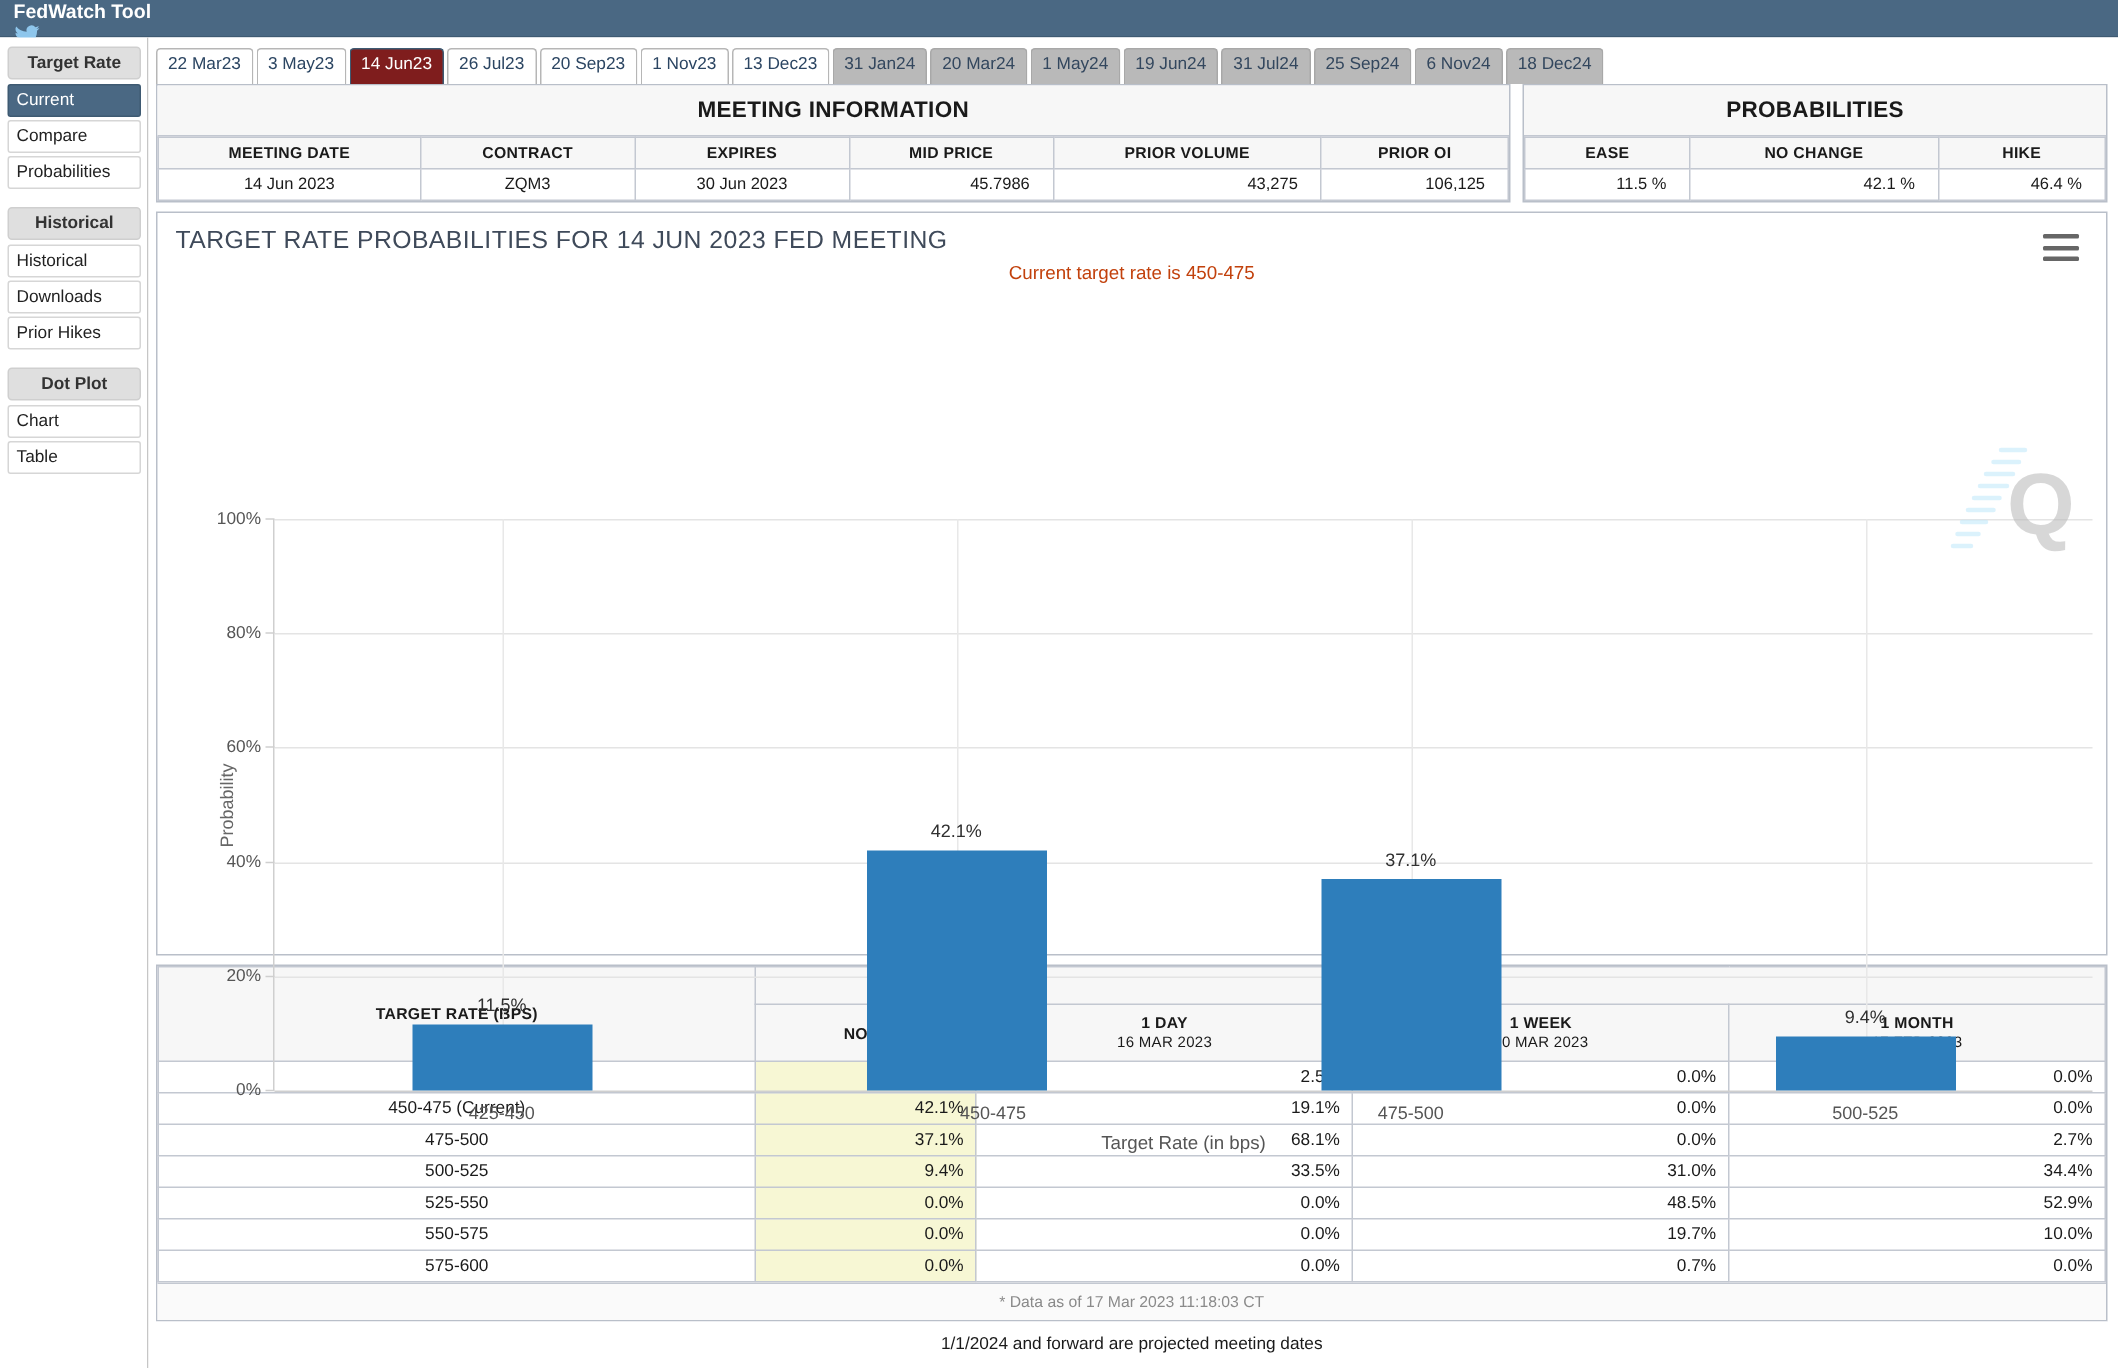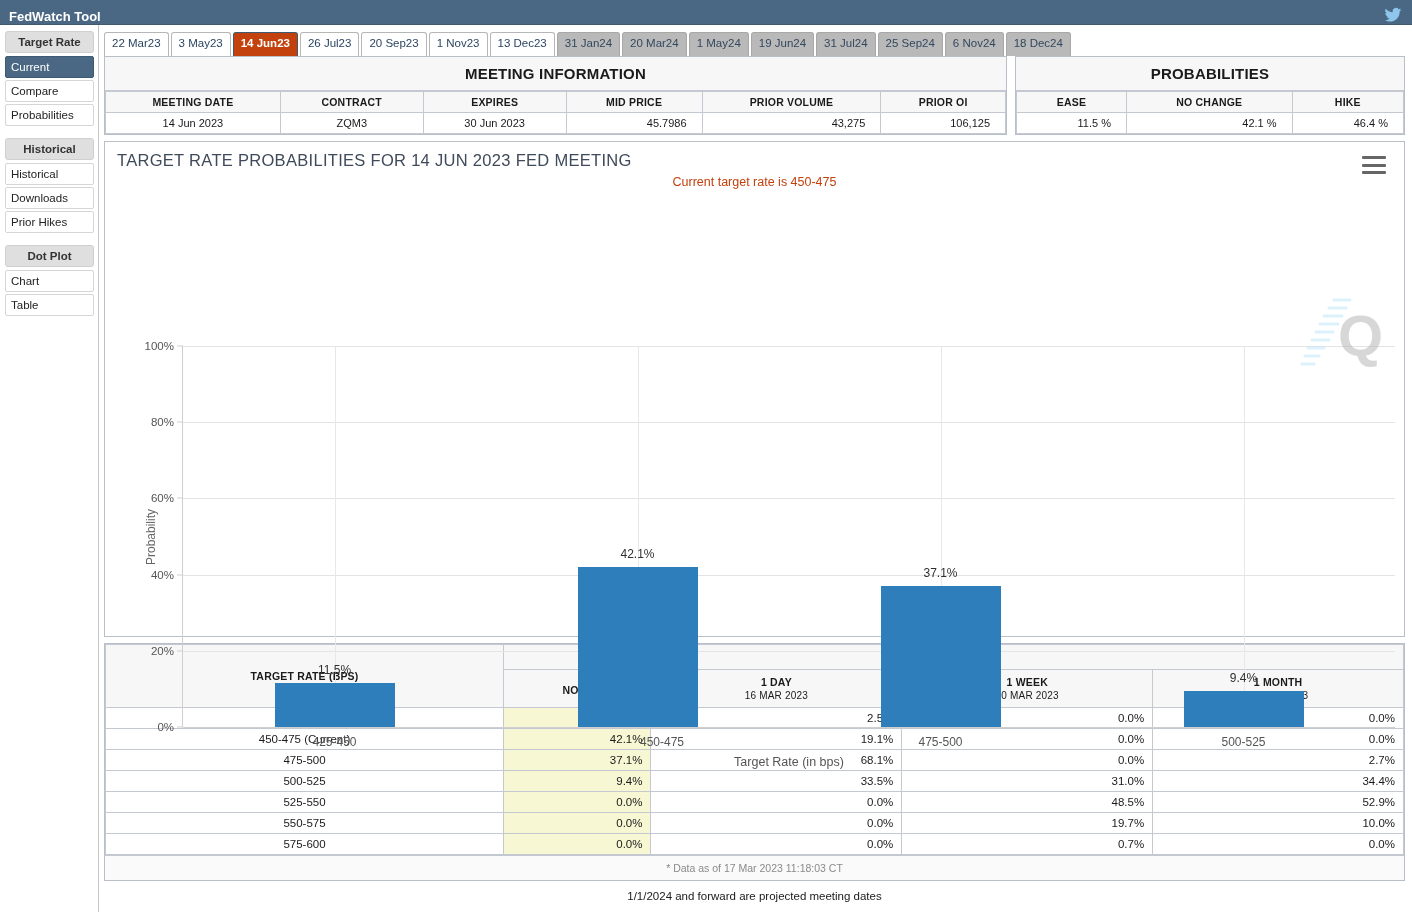--- a/index.html
+++ b/index.html
@@ -10,26 +10,27 @@
     font-family: "Liberation Sans", sans-serif;
     overflow: hidden;
   }
 
   
   .titlebar {
     height: 25px;
     background: #4a6883;
     color: #ffffff;
     display: flex;
-    align-items: flex-end;
+    align-items: flex-start;
     justify-content: space-between;
     padding: 0 10px 0 9px;
     font-size: 13px;
     font-weight: bold;
     border-bottom: 1px solid #3e5a72;
+    flex-direction: column;
   }
   .titlebar .twitter { width: 18px; height: 18px; display: block; }
 
   
   .shell {
     display: flex;
     height: 887px;
     background: #ffffff;
   }
 
@@ -92,21 +93,21 @@
     border-radius: 3px 3px 0 0;
     padding: 3px 7px 2px 7px;
     font-size: 11.5px;
     color: #2b4562;
     background: #ffffff;
     line-height: 15px;
     cursor: pointer;
     white-space: nowrap;
   }
   .tab.future { background: #b9b9b9; color: #33475e; border-color: #a8a8a8; }
-  .tab.active { background: #c2410c; color: #ffffff; border-color: #3e5a72; font-weight: bold; text-align: center; }
+  .tab.active { background: #7f1d1d; color: #ffffff; border-color: #3e5a72; font-weight: normal; text-align: center; }
 
   
   .panel {
     border: 1px solid #b9bfc9;
     background: #ffffff;
   }
 
   
   .toprow {
     display: flex;

